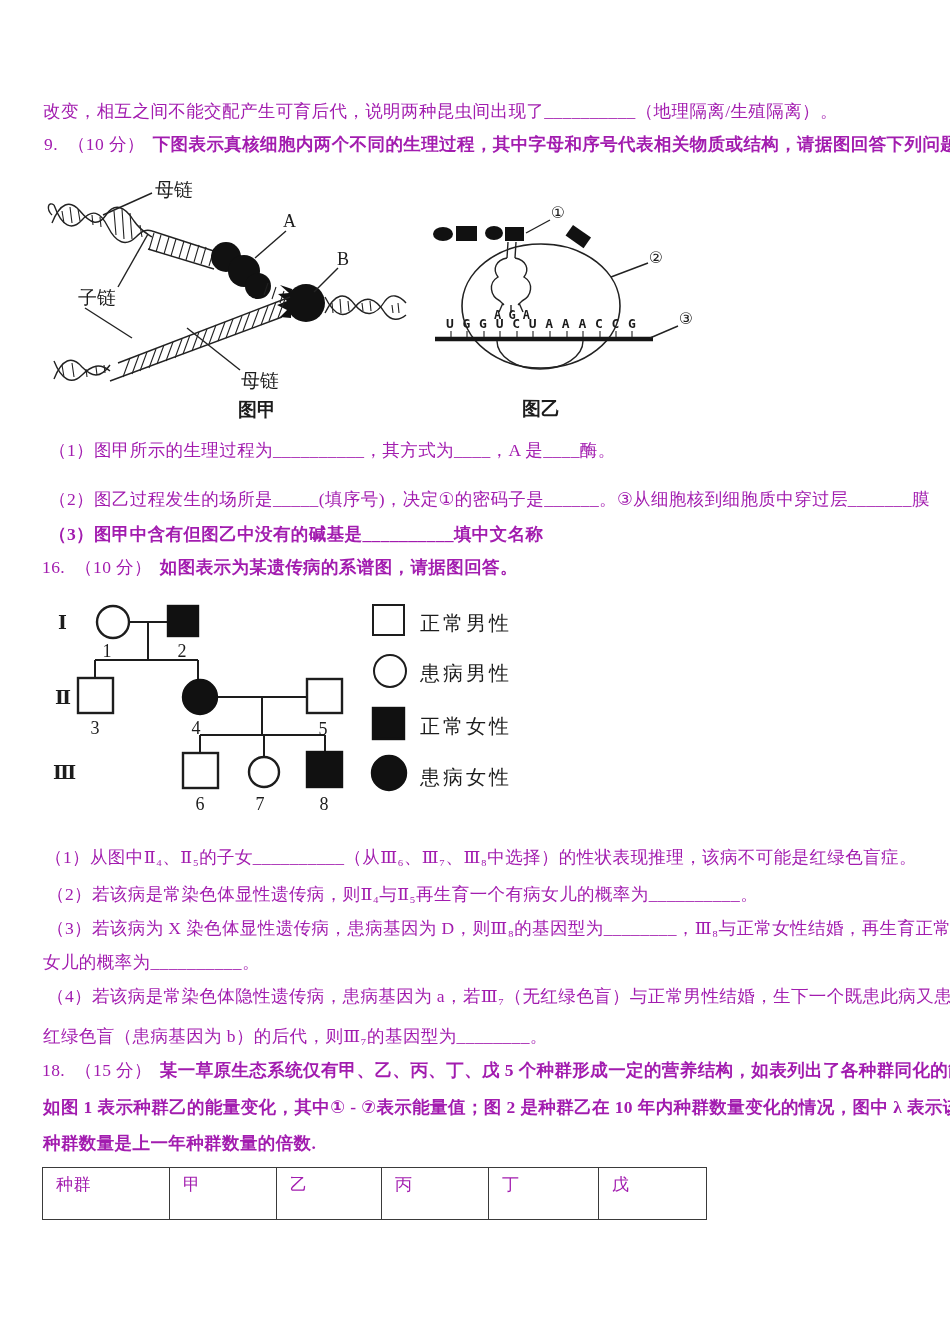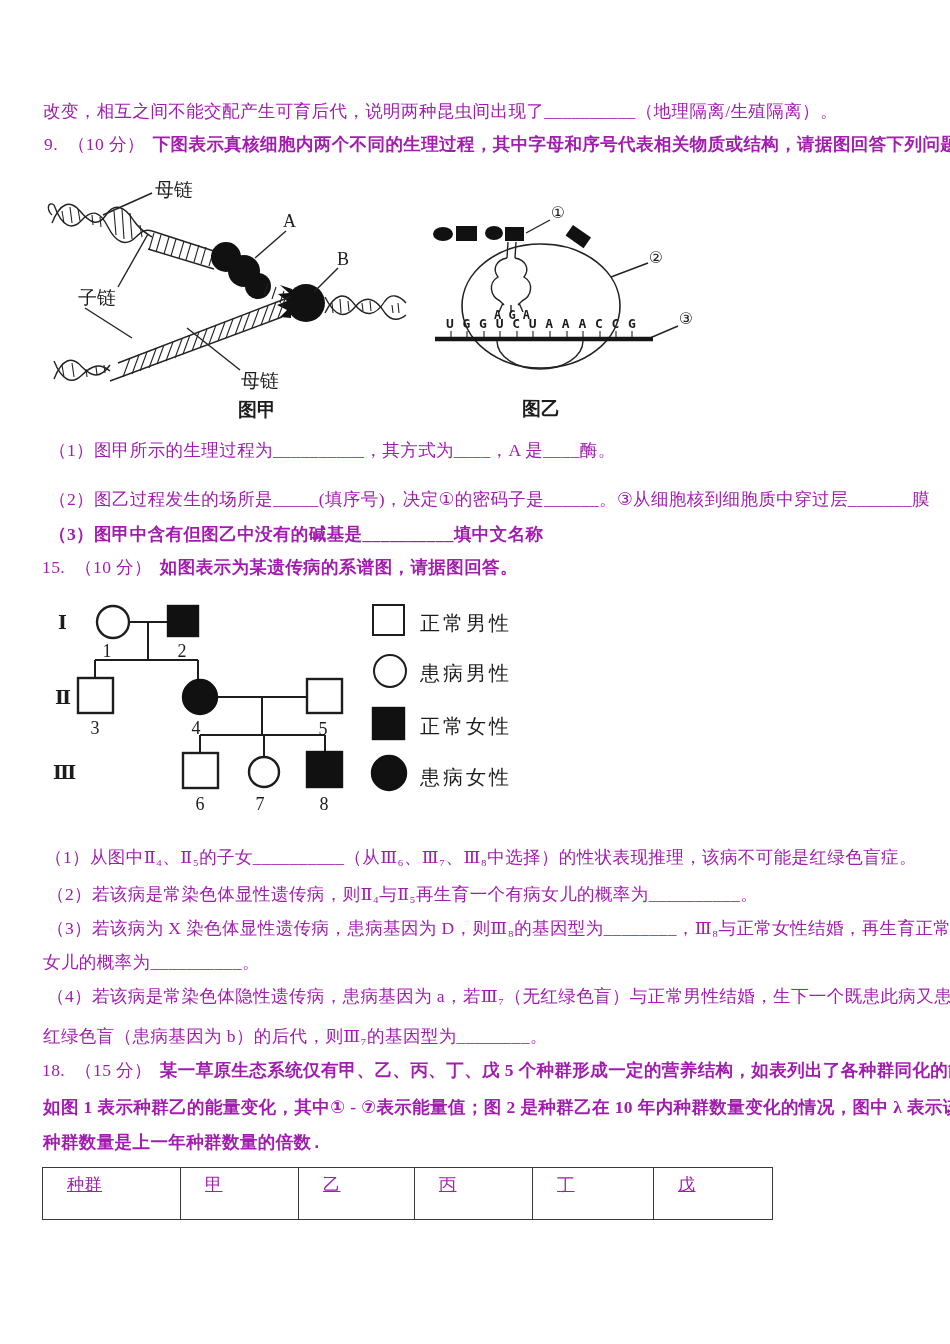--- a/index.html
+++ b/index.html
@@ -18,21 +18,21 @@
   svg .pedline{stroke:#1d1d1d;stroke-width:2;fill:none;}
   svg .blob{fill:#111;stroke:none;}
   svg text{fill:#1c1c1c;}
   .figcap{font-size:19px;font-weight:600;}
   .mono{font-family:"DejaVu Sans Mono",monospace;}
   table.eco{
     position:absolute;left:42px;top:1167px;border-collapse:collapse;table-layout:fixed;
   }
   table.eco td{
     border:1.6px solid #3a3a3a;height:46px;vertical-align:top;
-    padding:5px 0 0 24px;font-size:17px;letter-spacing:.5px;text-decoration:underline;
+    padding:5px 0 0 13px;font-size:17px;letter-spacing:.5px;
   }
 </style>
 </head>
 <body>
 
 <div id="page">
 
   <div class="line" style="left:43px;top:100px;">改变，相互之间不能交配产生可育后代，说明两种昆虫间出现了__________（地理隔离/生殖隔离）。</div>
 
   <div class="line" style="left:44px;top:133px;">
@@ -115,21 +115,21 @@
     <text x="236" y="93" text-anchor="middle" font-size="16">②</text>
     <text x="266" y="154" text-anchor="middle" font-size="16">③</text>
     <text x="102" y="245" class="figcap">图乙</text>
   </svg>
 
   <div class="line" style="left:49px;top:439px;">（1）图甲所示的生理过程为__________，其方式为____，A 是____酶。</div>
   <div class="line" style="left:49px;top:488px;">（2）图乙过程发生的场所是_____(填序号)，决定①的密码子是______。③从细胞核到细胞质中穿过层_______膜</div>
   <div class="line" style="left:49px;top:523px;font-weight:bold;">（3）图甲中含有但图乙中没有的碱基是__________填中文名称</div>
 
   <div class="line" style="left:42px;top:556px;">
-    <span class="qnum">15.</span><span class="qscore">（10 分）</span><span class="bd">如图表示为某遗传病的系谱图，请据图回答。</span>
+    <span class="qnum">16.</span><span class="qscore">（10 分）</span><span class="bd">如图表示为某遗传病的系谱图，请据图回答。</span>
   </div>
 
   <svg style="left:40px;top:593px;" width="580" height="228" viewBox="0 0 580 228">
 
     <text x="18" y="36" font-size="19" font-weight="600">Ⅰ</text>
     <text x="15" y="111" font-size="19" font-weight="600">Ⅱ</text>
     <text x="13" y="186" font-size="19" font-weight="600">Ⅲ</text>
 
     <path class="pedline" d="M89,29 L128,29 M108,29 L108,67 M55,67 L158,67 M55,67 L55,85 M158,67 L158,87"></path>
     <path class="pedline" d="M177,104 L267,104 M222,104 L222,142 M160,142 L285,142 M160,142 L160,160 M224,142 L224,164 M285,142 L285,159"></path>
@@ -167,21 +167,21 @@
   <div class="line" style="left:47px;top:883px;">（2）若该病是常染色体显性遗传病，则Ⅱ₄与Ⅱ₅再生育一个有病女儿的概率为__________。</div>
   <div class="line" style="left:47px;top:917px;text-align:right;">（3）若该病为 X 染色体显性遗传病，患病基因为 D，则Ⅲ₈的基因型为________，Ⅲ₈与正常女性结婚，再生育正常</div>
   <div class="line" style="left:43px;top:951px;">女儿的概率为__________。</div>
   <div class="line" style="left:47px;top:985px;">（4）若该病是常染色体隐性遗传病，患病基因为 a，若Ⅲ₇（无红绿色盲）与正常男性结婚，生下一个既患此病又患</div>
   <div class="line" style="left:43px;top:1025px;">红绿色盲（患病基因为 b）的后代，则Ⅲ₇的基因型为________。</div>
 
   <div class="line" style="left:42px;top:1059px;">
     <span class="qnum">18.</span><span class="qscore">（15 分）</span><span class="bd">某一草原生态系统仅有甲、乙、丙、丁、戊 5 个种群形成一定的营养结构，如表列出了各种群同化的能量.</span>
   </div>
   <div class="line bd" style="left:43px;top:1096px;">如图 1 表示种群乙的能量变化，其中① - ⑦表示能量值；图 2 是种群乙在 10 年内种群数量变化的情况，图中 λ 表示该</div>
-  <div class="line bd" style="left:43px;top:1132px;font-family:Liberation Mono, monospace;">种群数量是上一年种群数量的倍数.</div>
+  <div class="line bd" style="left:43px;top:1132px;">种群数量是上一年种群数量的倍数.</div>
 
   <table class="eco">
     <tbody>
         <tr>
       <td style="width:113px">种群</td>
       <td style="width:93px">甲</td>
       <td style="width:91px">乙</td>
       <td style="width:93px">丙</td>
       <td style="width:96px">丁</td>
       <td style="width:94px">戊</td>

